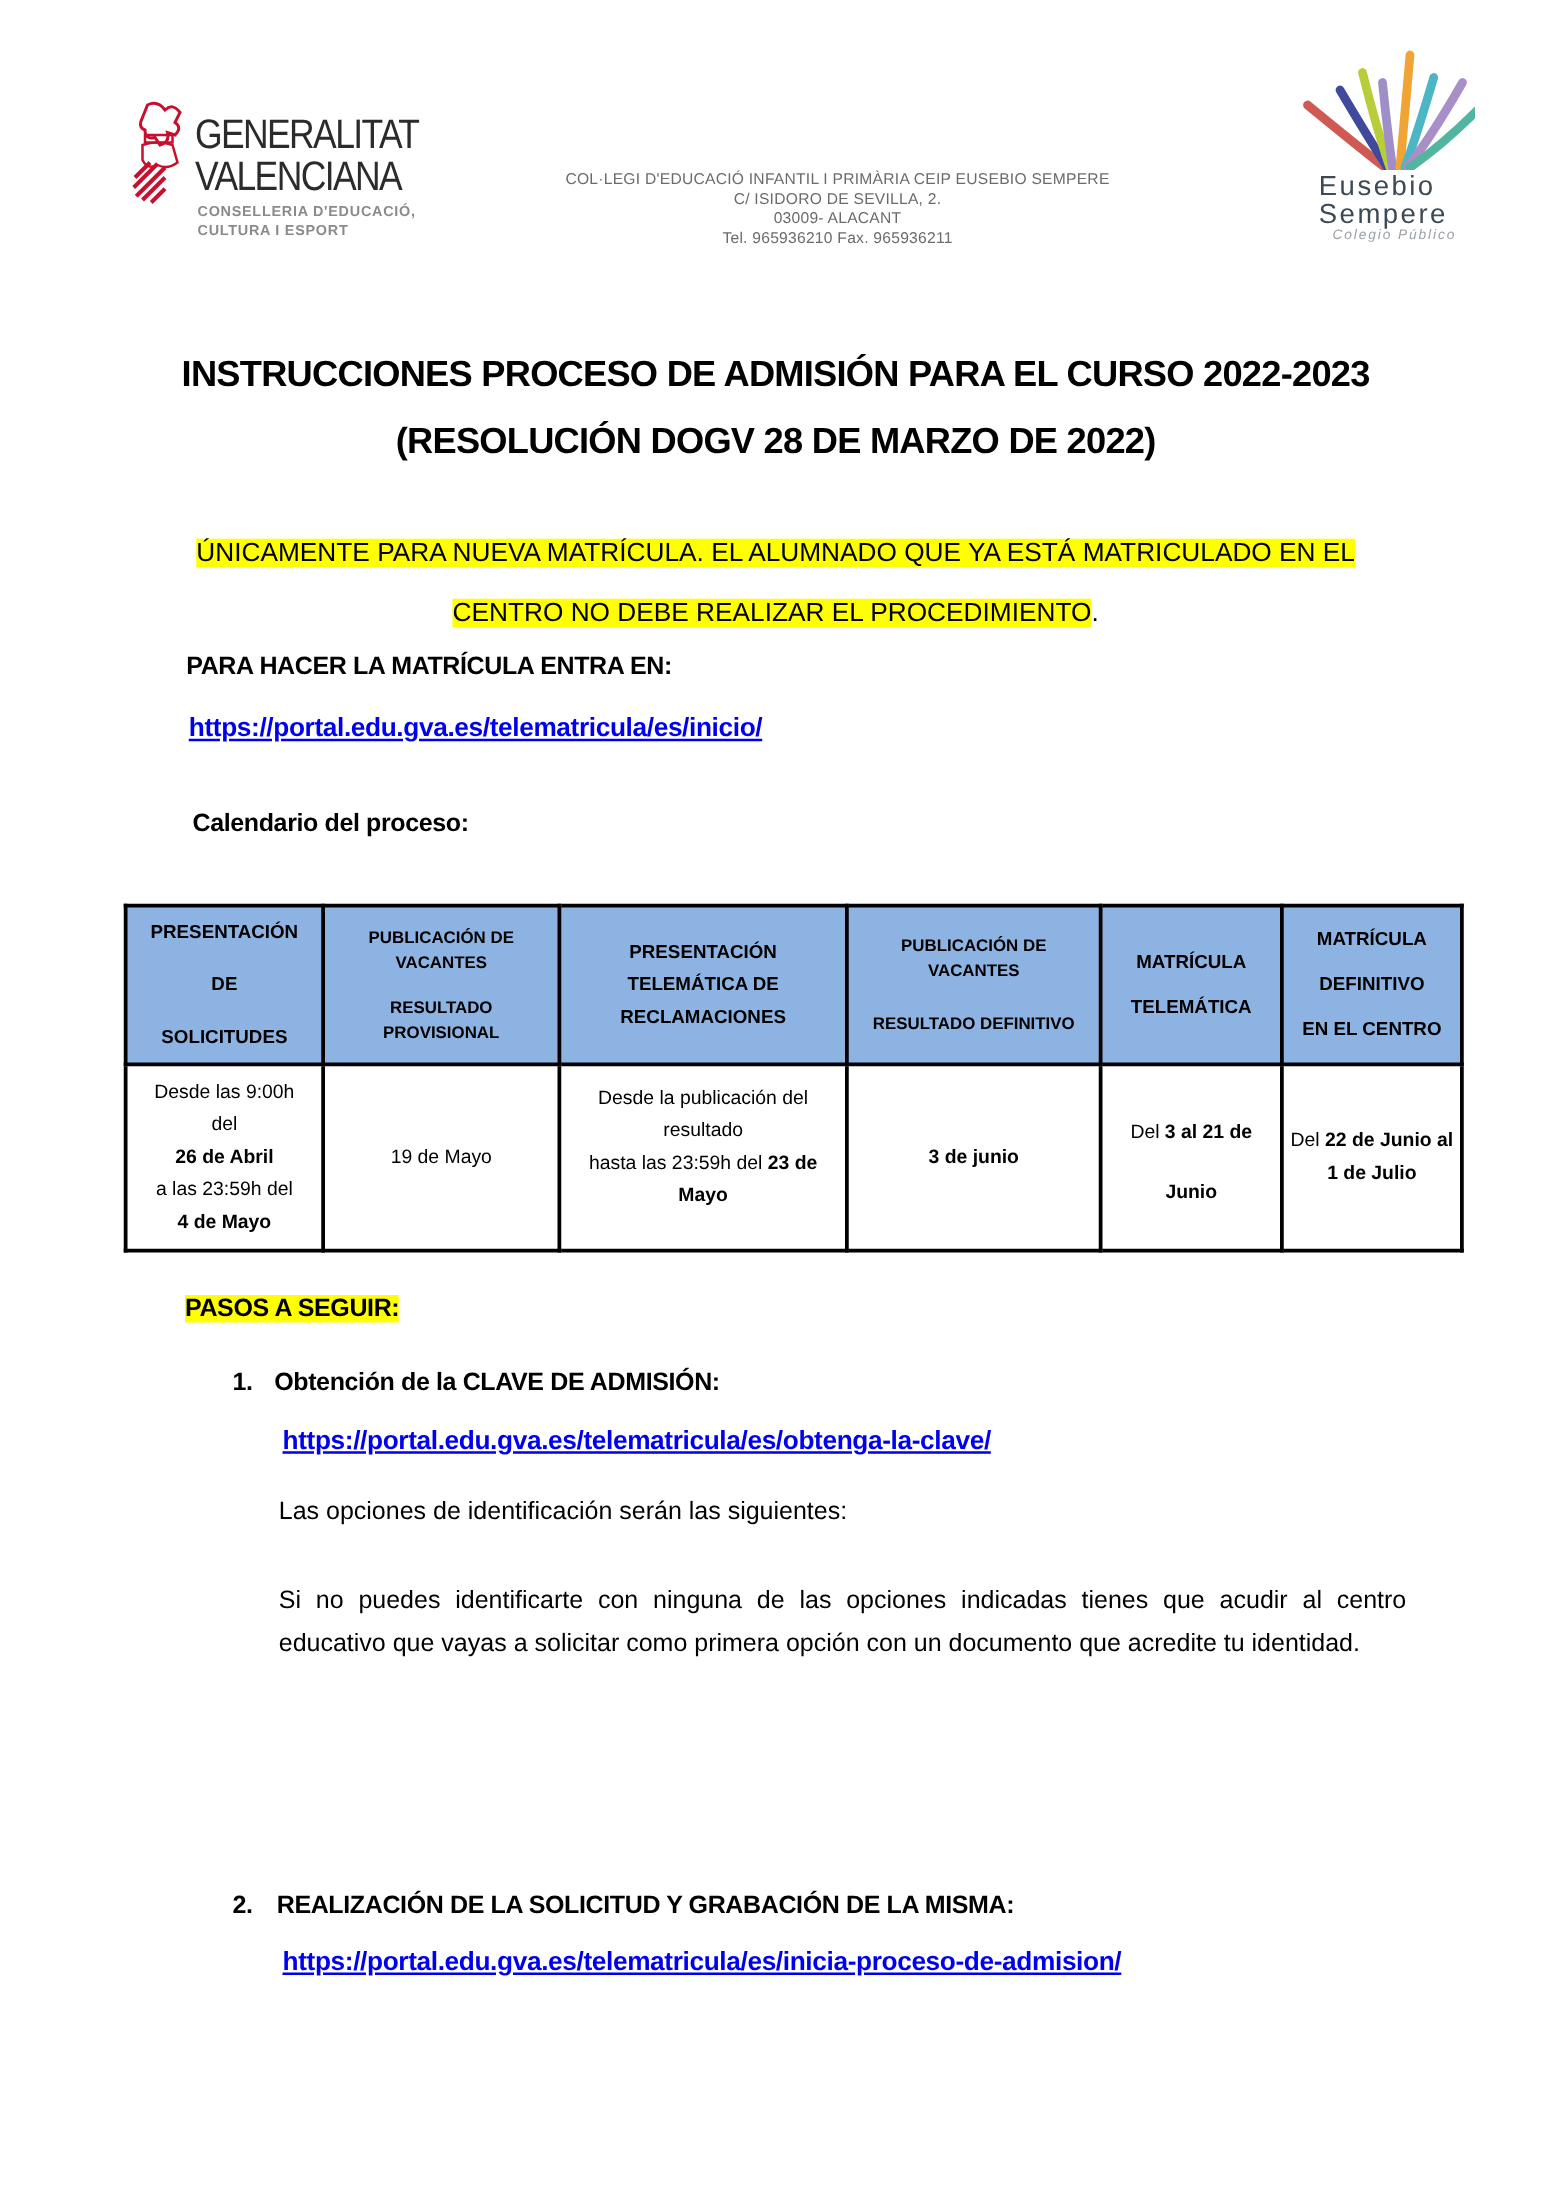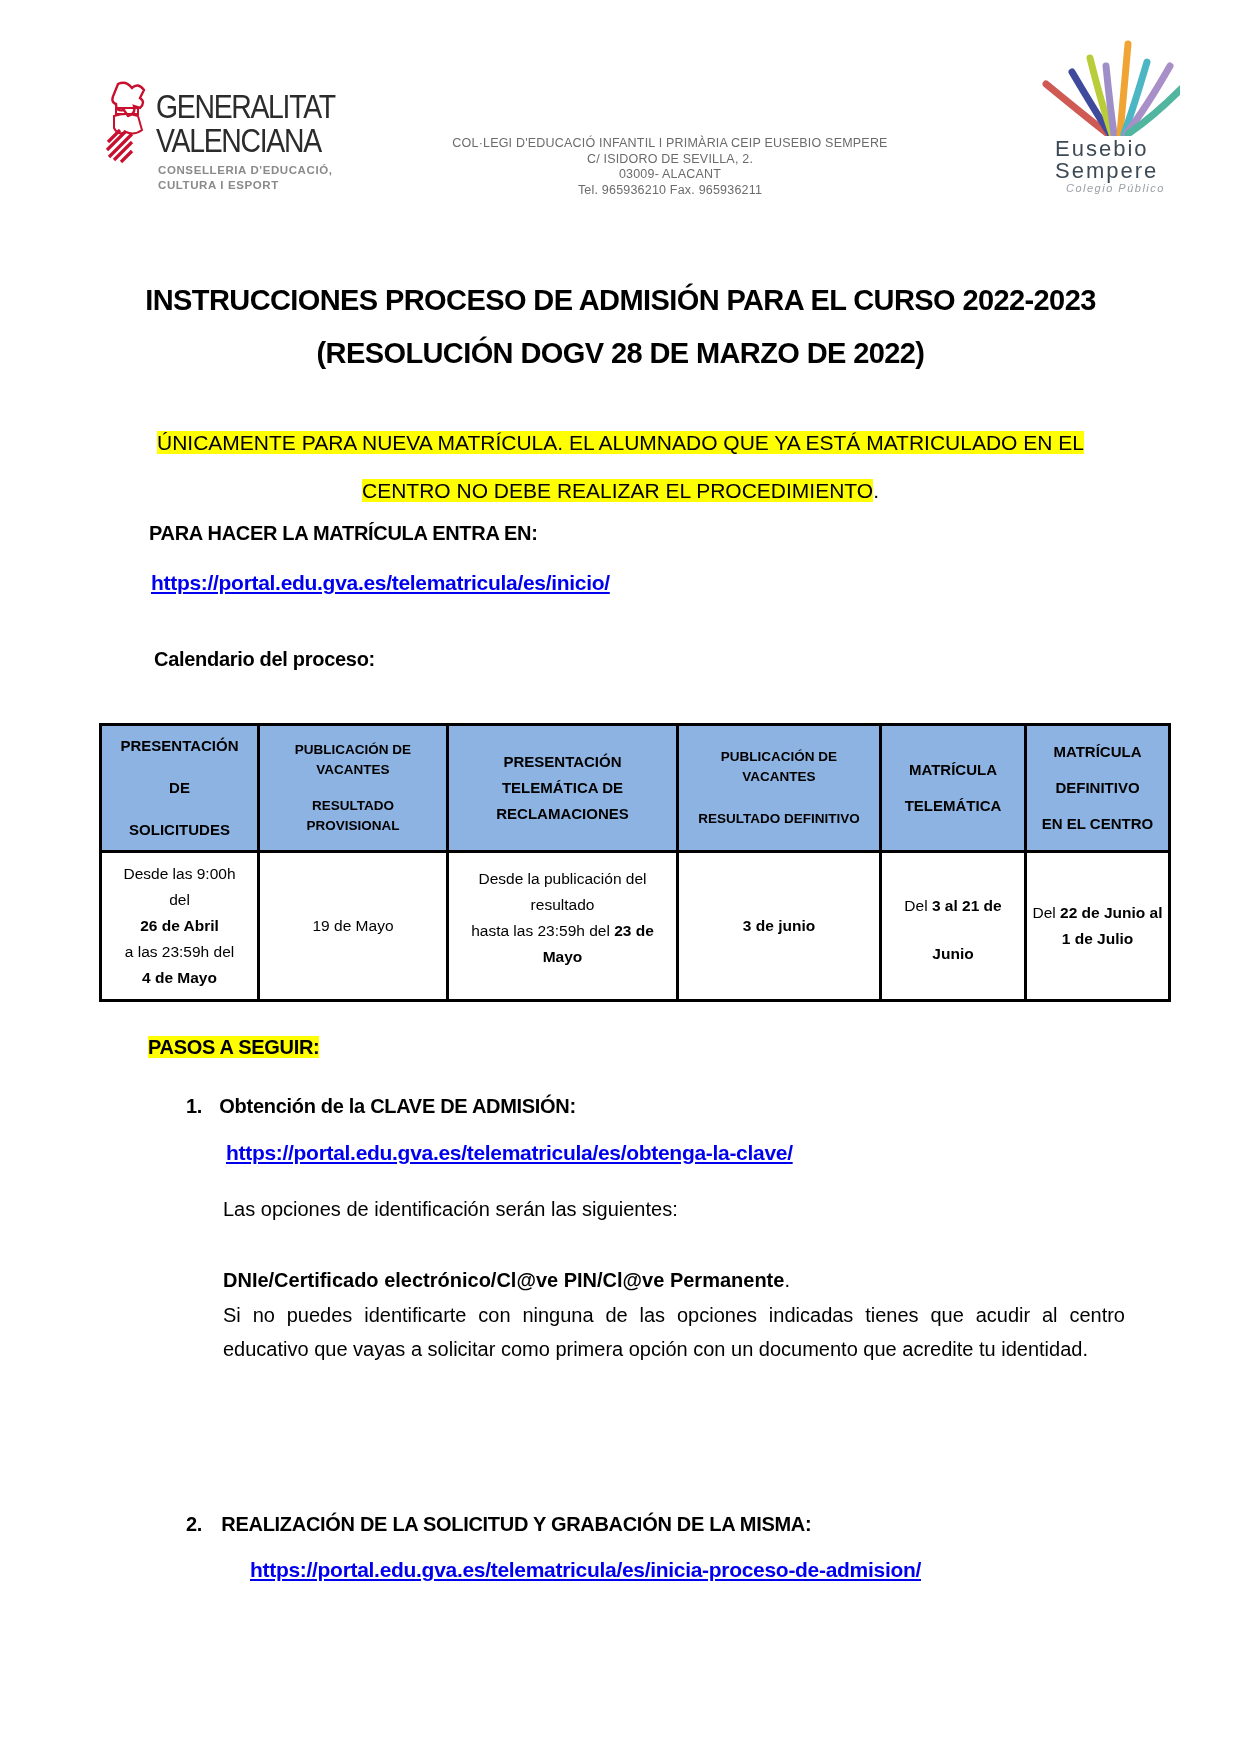--- a/index.html
+++ b/index.html
@@ -188,21 +188,20 @@
 
 <div class="abs bold-h" style="left:186px;top:1095px;">
   <span class="step-num">1.</span>
   <span style="margin-left:12px">Obtención de la CLAVE DE ADMISIÓN:</span>
 </div>
 <a class="abs link" style="left:226px;top:1141px;" href="#">https://portal.edu.gva.es/telematricula/es/obtenga-la-clave/</a>
 
 <div class="abs" style="left:223px;top:1198px;font-size:20px;">Las opciones de identificación serán las siguientes:</div>
 
 <div class="abs para" style="top:1263px;">
-  <div><b>DNIe/Certificado electrónico/Cl@ve PIN/Cl@ve Permanente</b><span>.</span></div>
   <div>Si no puedes identificarte con ninguna de las opciones indicadas tienes que acudir al centro educativo que vayas a solicitar como primera opción con un documento que acredite tu identidad.</div>
 </div>
 
 <div class="abs bold-h" style="left:186px;top:1513px;">
   <span class="step-num">2.</span>
   <span style="margin-left:14px">REALIZACIÓN DE LA SOLICITUD Y GRABACIÓN DE LA MISMA:</span>
 </div>
-<a class="abs link" style="left:226px;top:1558px;margin-left:24px;" href="#">https://portal.edu.gva.es/telematricula/es/inicia-proceso-de-admision/</a>
+<a class="abs link" style="left:226px;top:1558px;" href="#">https://portal.edu.gva.es/telematricula/es/inicia-proceso-de-admision/</a>
 
 </body></html>

